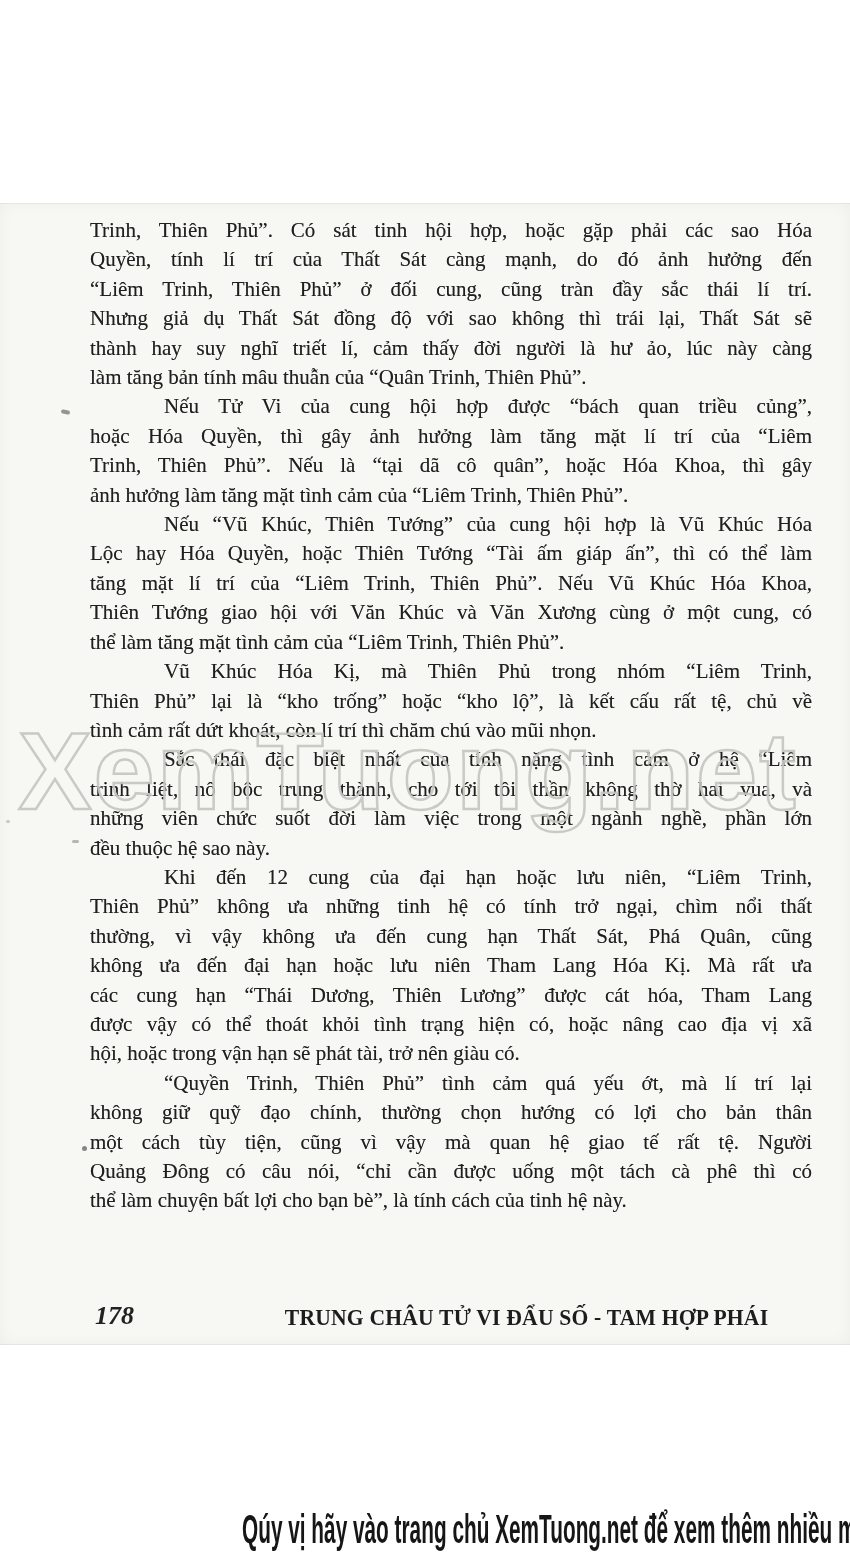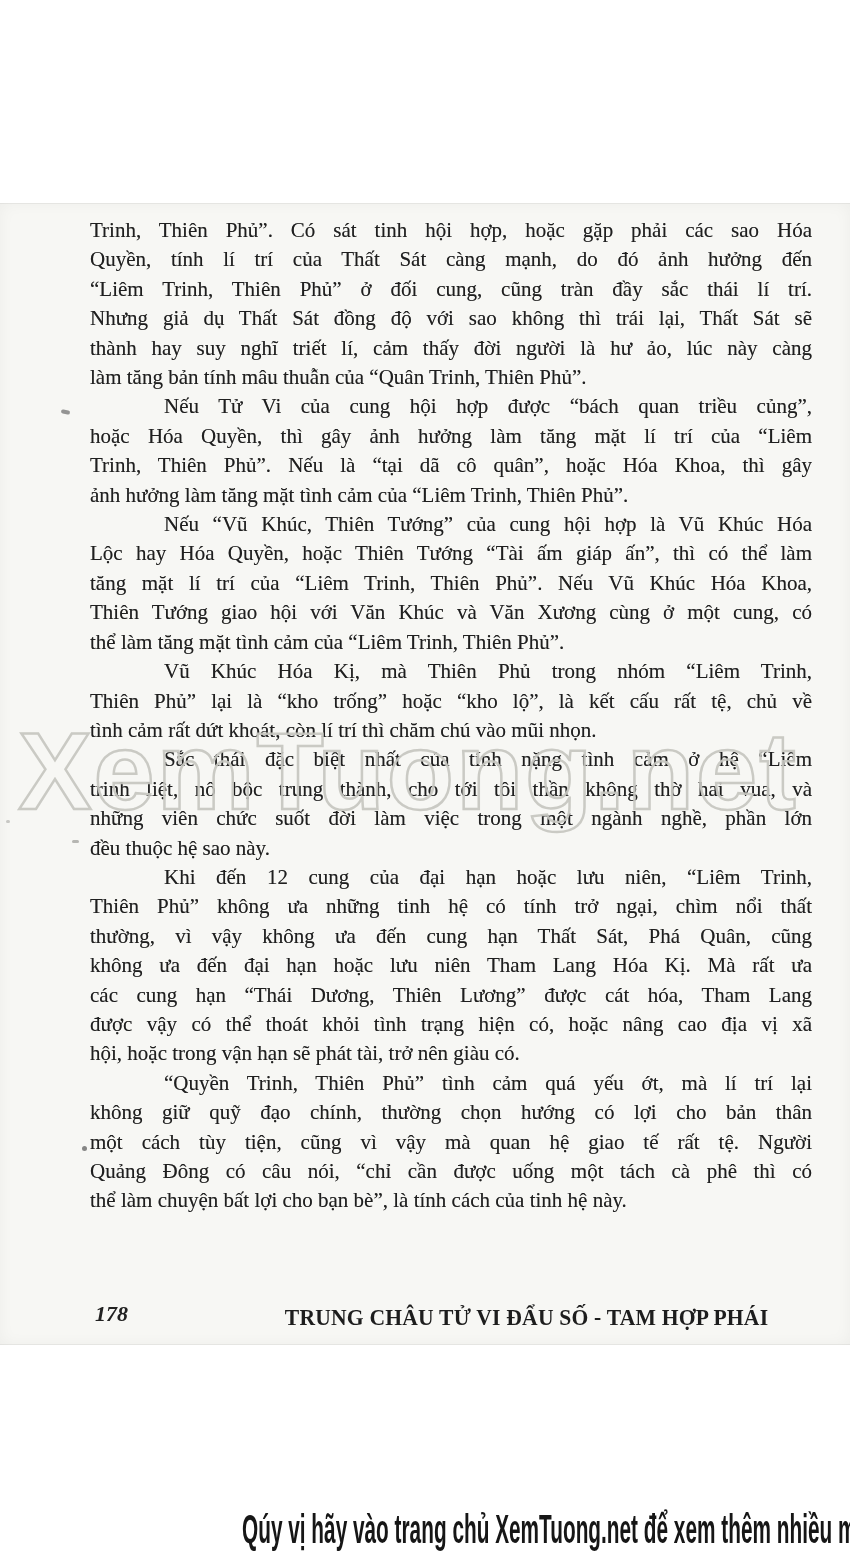--- a/index.html
+++ b/index.html
@@ -32,21 +32,21 @@
     text-align:center;white-space:nowrap;pointer-events:none;
     font-family:"Liberation Sans", sans-serif;font-weight:700;
     font-size:110px;line-height:110px;letter-spacing:2px;
     color:transparent;
     -webkit-text-stroke:2.5px var(--wm,#c7c7c1);
     opacity:.92;
   }
   
   .pagenum{
     position:absolute;left:95px;top:1098px;
-    font-size:22px;font-weight:700;font-style:italic;color:#222;
+    font-size:26px;font-weight:700;font-style:italic;color:#222;
   }
   .runtitle{
     position:absolute;right:82px;top:1102px;white-space:nowrap;
     font-size:23px;font-weight:700;color:#1d1d1d;letter-spacing:.2px;
     transform:scaleX(.94);transform-origin:100% 50%;
   }
   
   .banner{
     position:absolute;left:50px;top:1509px;width:800px;
     text-align:center;white-space:nowrap;

